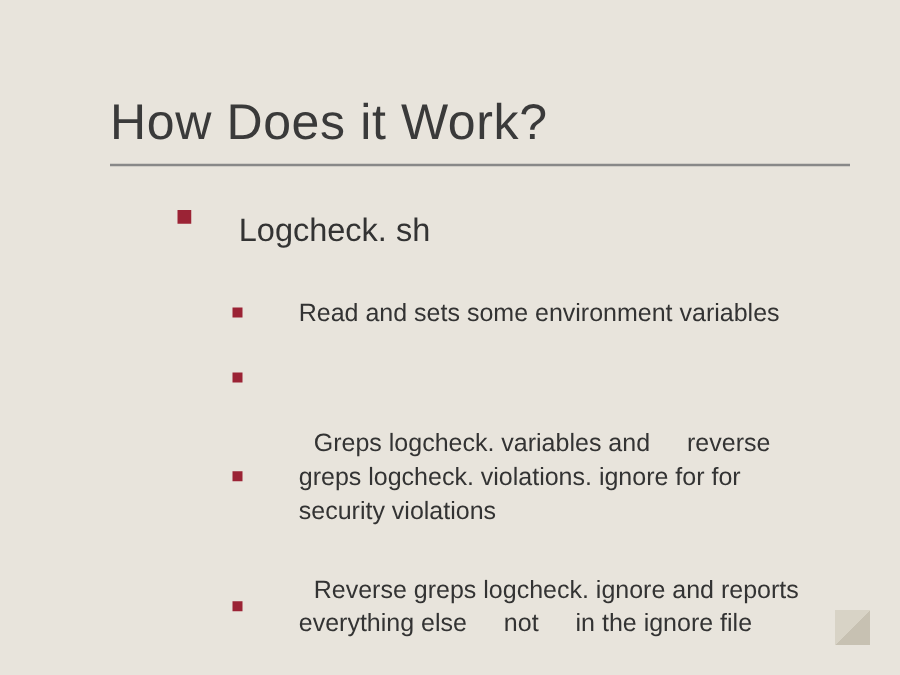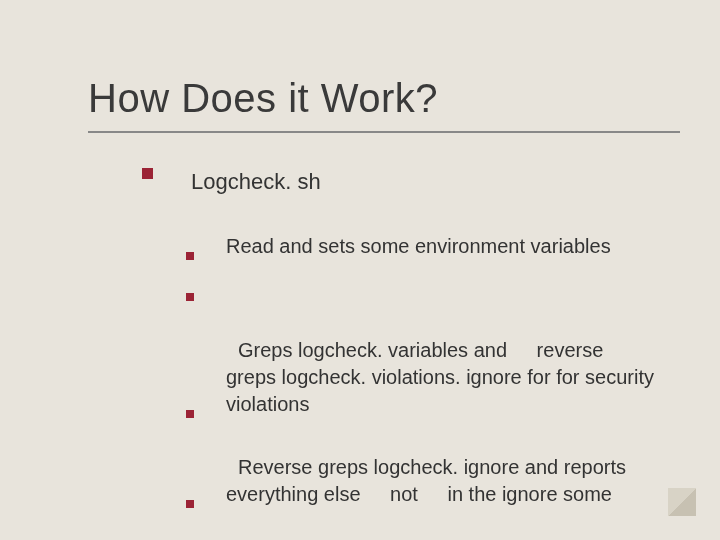--- a/index.html
+++ b/index.html
@@ -33,31 +33,31 @@
       gap: 14px;
     }
     .bullet1 {
       width: 11px;
       height: 11px;
       background: #9b2335;
       flex-shrink: 0;
       margin-top: 11px;
     }
     .level1-text {
-      font-size: 22px;
+      font-size: 26px;
       color: #333;
     }
     .level2 {
       padding-left: 74px;
       margin-top: 10px;
     }
     .level2-item {
       display: flex;
-      align-items: flex-end;
-      gap: 8px;
+      align-items: center;
+      gap: 21px;
       margin-bottom: 4px;
     }
     .bullet2 {
       width: 8px;
       height: 8px;
       background: #9b2335;
       flex-shrink: 0;
       margin-top: 9px;
     }
     .level2-text {
@@ -109,21 +109,21 @@
     </div>
     <div class="level2-item">
       <span class="bullet2"></span>
     </div>
     <div class="level2-item">
       <span class="bullet2"></span>
       <span class="level2-text"><span>Greps logcheck. variables and </span><span class="bold">reverse</span><span> greps logcheck. violations. ignore for for security violations</span></span>
     </div>
     <div class="level2-item">
       <span class="bullet2"></span>
-      <span class="level2-text"><span>Reverse greps logcheck. ignore and reports everything else </span><span class="bold">not</span><span> in the ignore some</span></span>
+      <span class="level2-text"><span>Reverse greps logcheck. ignore and reports everything else </span><span class="bold">not</span><span> in the ignore file</span></span>
     </div>
   </div>
 </div>
 
 <div class="fold">
   <div class="tri1"></div>
   <div class="tri2"></div>
 </div>
 
 </body></html>

